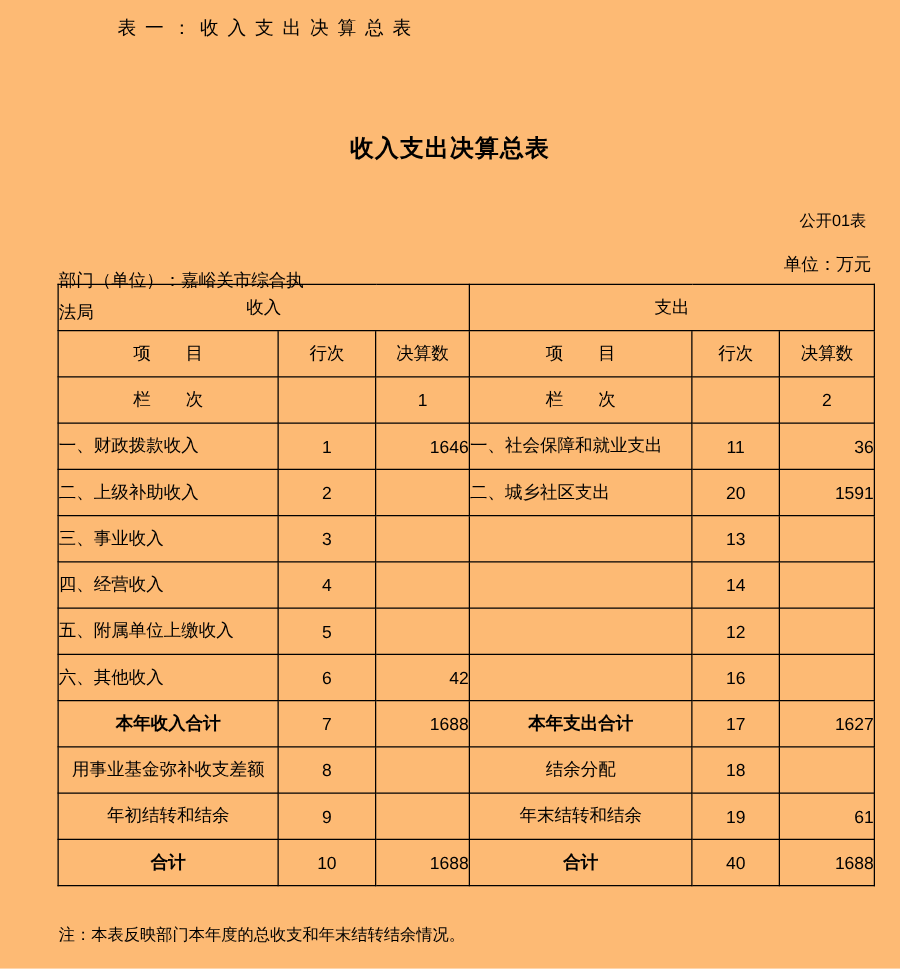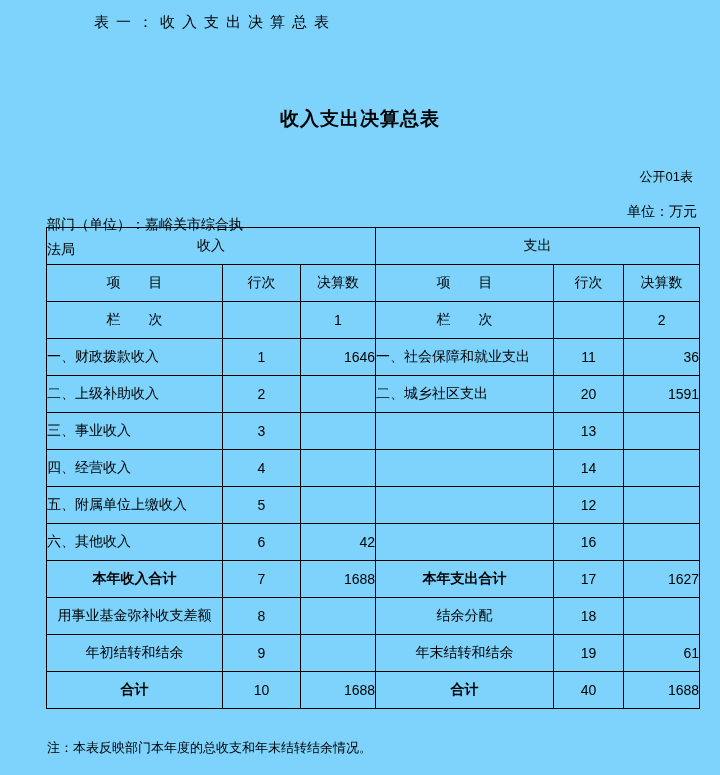--- a/index.html
+++ b/index.html
@@ -6,21 +6,21 @@
     margin: 0;
     padding: 0;
     background: #ffffff;
     font-family: "Liberation Sans", "DejaVu Sans", sans-serif;
     color: #000000;
   }
   .page {
     position: relative;
     width: 720px;
     height: 775px;
-    background: #7dd3fc;
+    background: #fdba74;
     overflow: hidden;
   }
   .top-label {
     position: absolute;
     left: 94px;
     top: 13px;
     font-size: 15px;
     letter-spacing: 7px;
     white-space: nowrap;
   }

